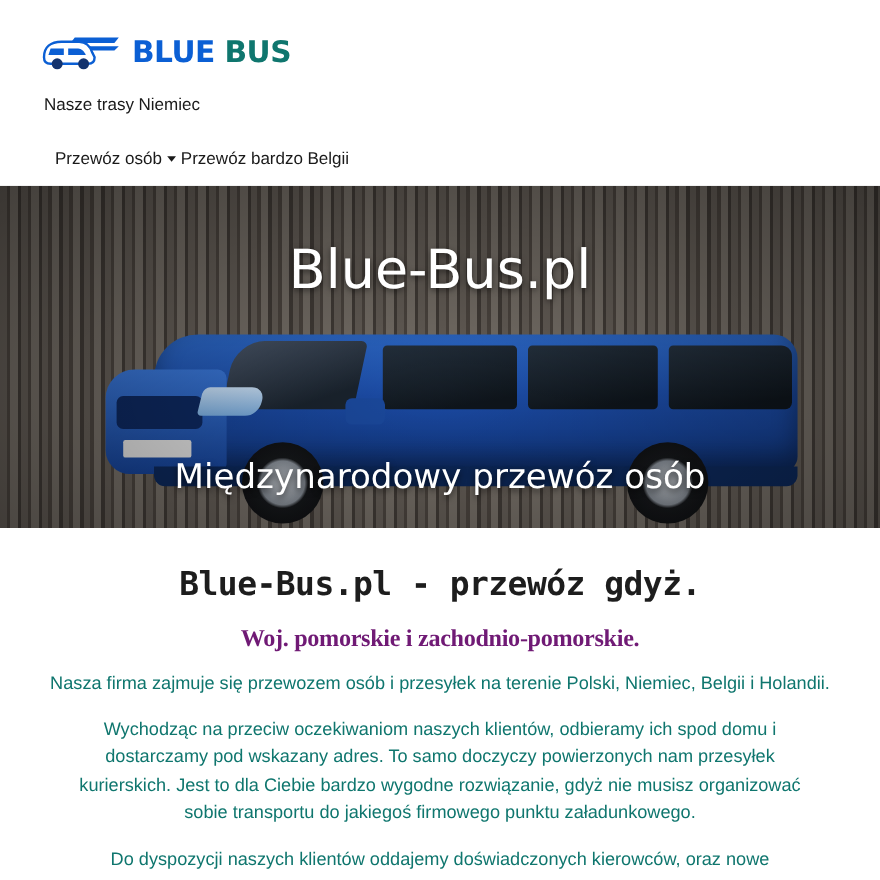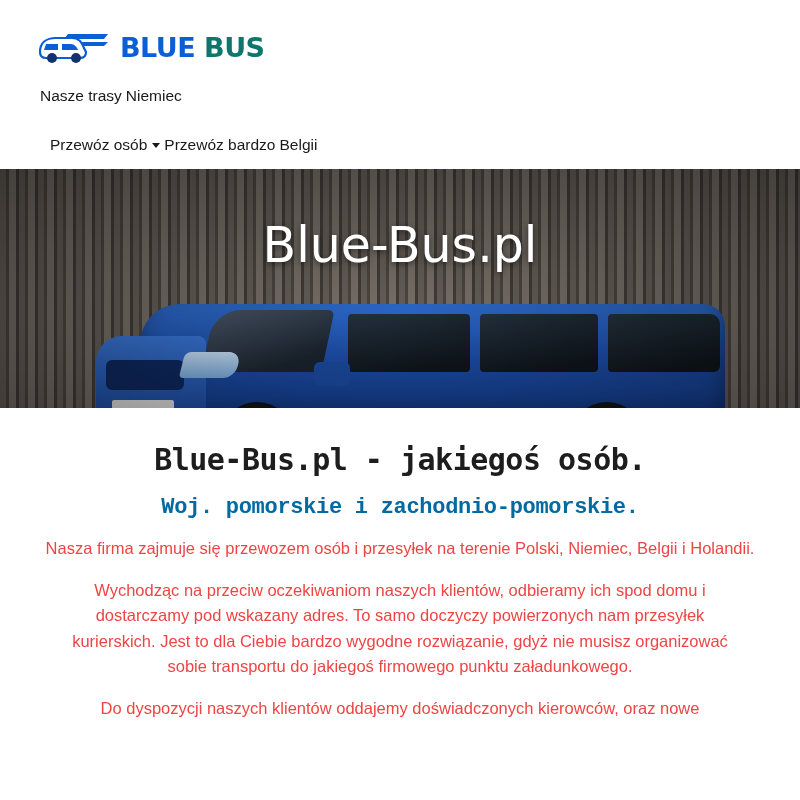--- a/index.html
+++ b/index.html
@@ -74,21 +74,21 @@
     border-right: 4px solid transparent;
     border-top: 5px solid #1a1a1a;
     vertical-align: middle;
   }
 
   
   .hero {
     position: relative;
     margin-top: 8px;
     width: 800px;
-    height: 239px;
+    height: 311px;
     overflow: hidden;
     background: #737373;
   }
   .hero-bg {
     position: absolute;
     inset: 0;
     background:
       repeating-linear-gradient(90deg,
         #6b6257 0px, #6b6257 6px,
         #51483f 6px, #51483f 9px,
@@ -223,31 +223,31 @@
   }
   .h1 {
     font-family: "DejaVu Sans Mono", monospace;
     font-size: 30px;
     font-weight: bold;
     color: #1d1d1d;
     letter-spacing: -0.5px;
     margin: 0 0 18px 0;
   }
   .h2 {
-    font-family: Liberation Mono, monospace;
+    font-family: Liberation Serif, serif;
     font-size: 22px;
     font-weight: bold;
-    color: #0369a1;
+    color: #701a75;
     letter-spacing: -0.3px;
     margin: 0 0 16px 0;
   }
   .para {
     font-size: 16.5px;
     line-height: 1.55;
-    color: #ef4444;
+    color: #0f766e;
     margin: 0 0 16px 0;
     padding: 0 10px;
   }
   .para.wide { padding: 0 28px; }
   .para.clipped { margin-bottom: 12px; }
 </style>
 </head>
 <body>
 
 <div class="page">
@@ -297,23 +297,24 @@
       <div class="van-grill"></div>
       <div class="van-light"></div>
       <div class="van-plate"></div>
       <div class="van-mirror"></div>
       <div class="van-skirt"></div>
       <div class="van-wheel wheel-front"></div>
       <div class="van-wheel wheel-rear"></div>
     </div>
     <div class="hero-bg-shadow"></div>
     <div class="hero-title">Blue-Bus.pl</div>
+    <div class="hero-sub">Międzynarodowy przewóz osób</div>
   </div>
 
   <div class="content">
-    <h1 class="h1">Blue-Bus.pl - jakiegoś osób.</h1>
+    <h1 class="h1">Blue-Bus.pl - przewóz gdyż.</h1>
     <h2 class="h2">Woj. pomorskie i zachodnio-pomorskie.</h2>
     <p class="para">Nasza firma zajmuje się przewozem osób i przesyłek na terenie Polski, Niemiec, Belgii i Holandii.</p>
     <p class="para wide">Wychodząc na przeciw oczekiwaniom naszych klientów, odbieramy ich spod domu i dostarczamy pod wskazany adres. To samo doczyczy powierzonych nam przesyłek kurierskich.  Jest to dla Ciebie bardzo wygodne rozwiązanie, gdyż nie musisz organizować sobie transportu do jakiegoś firmowego punktu załadunkowego.</p>
     <p class="para clipped">Do dyspozycji naszych klientów oddajemy doświadczonych kierowców, oraz nowe</p>
   </div>
 
 </div>
 
 </body></html>

